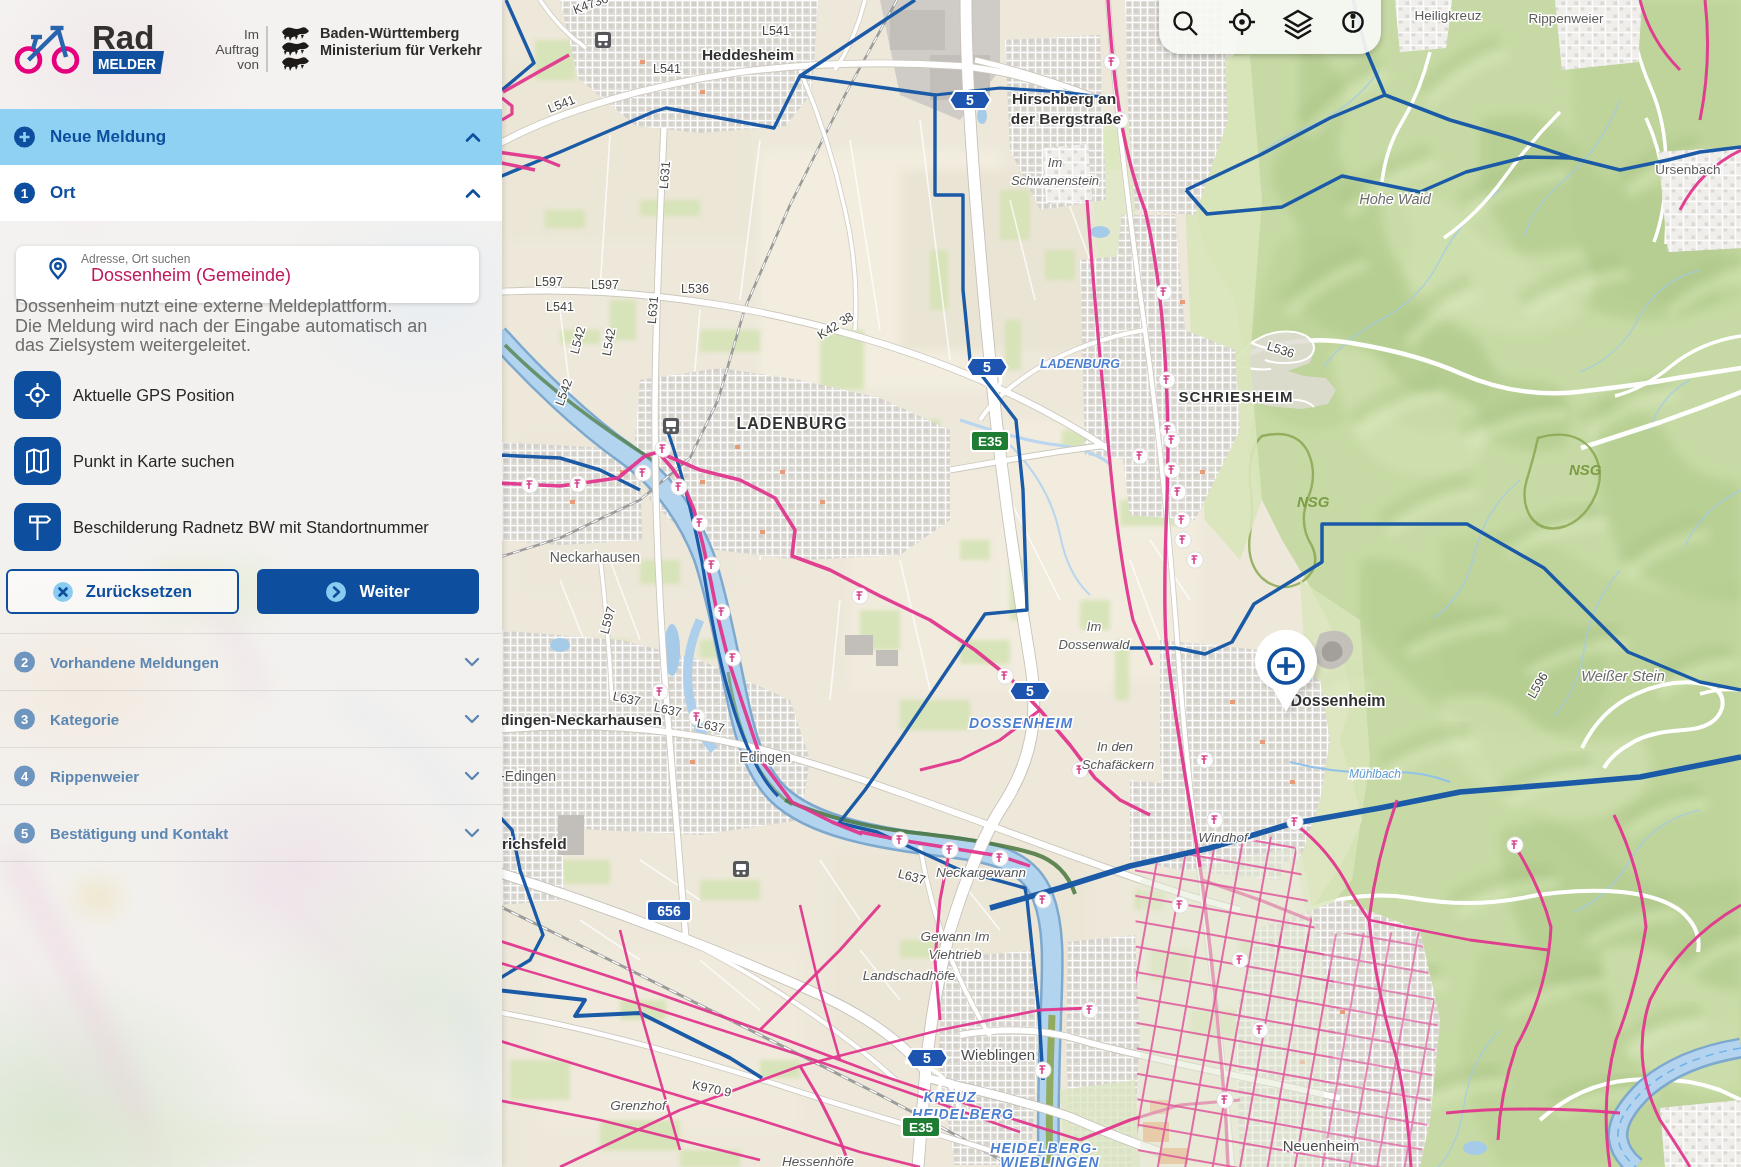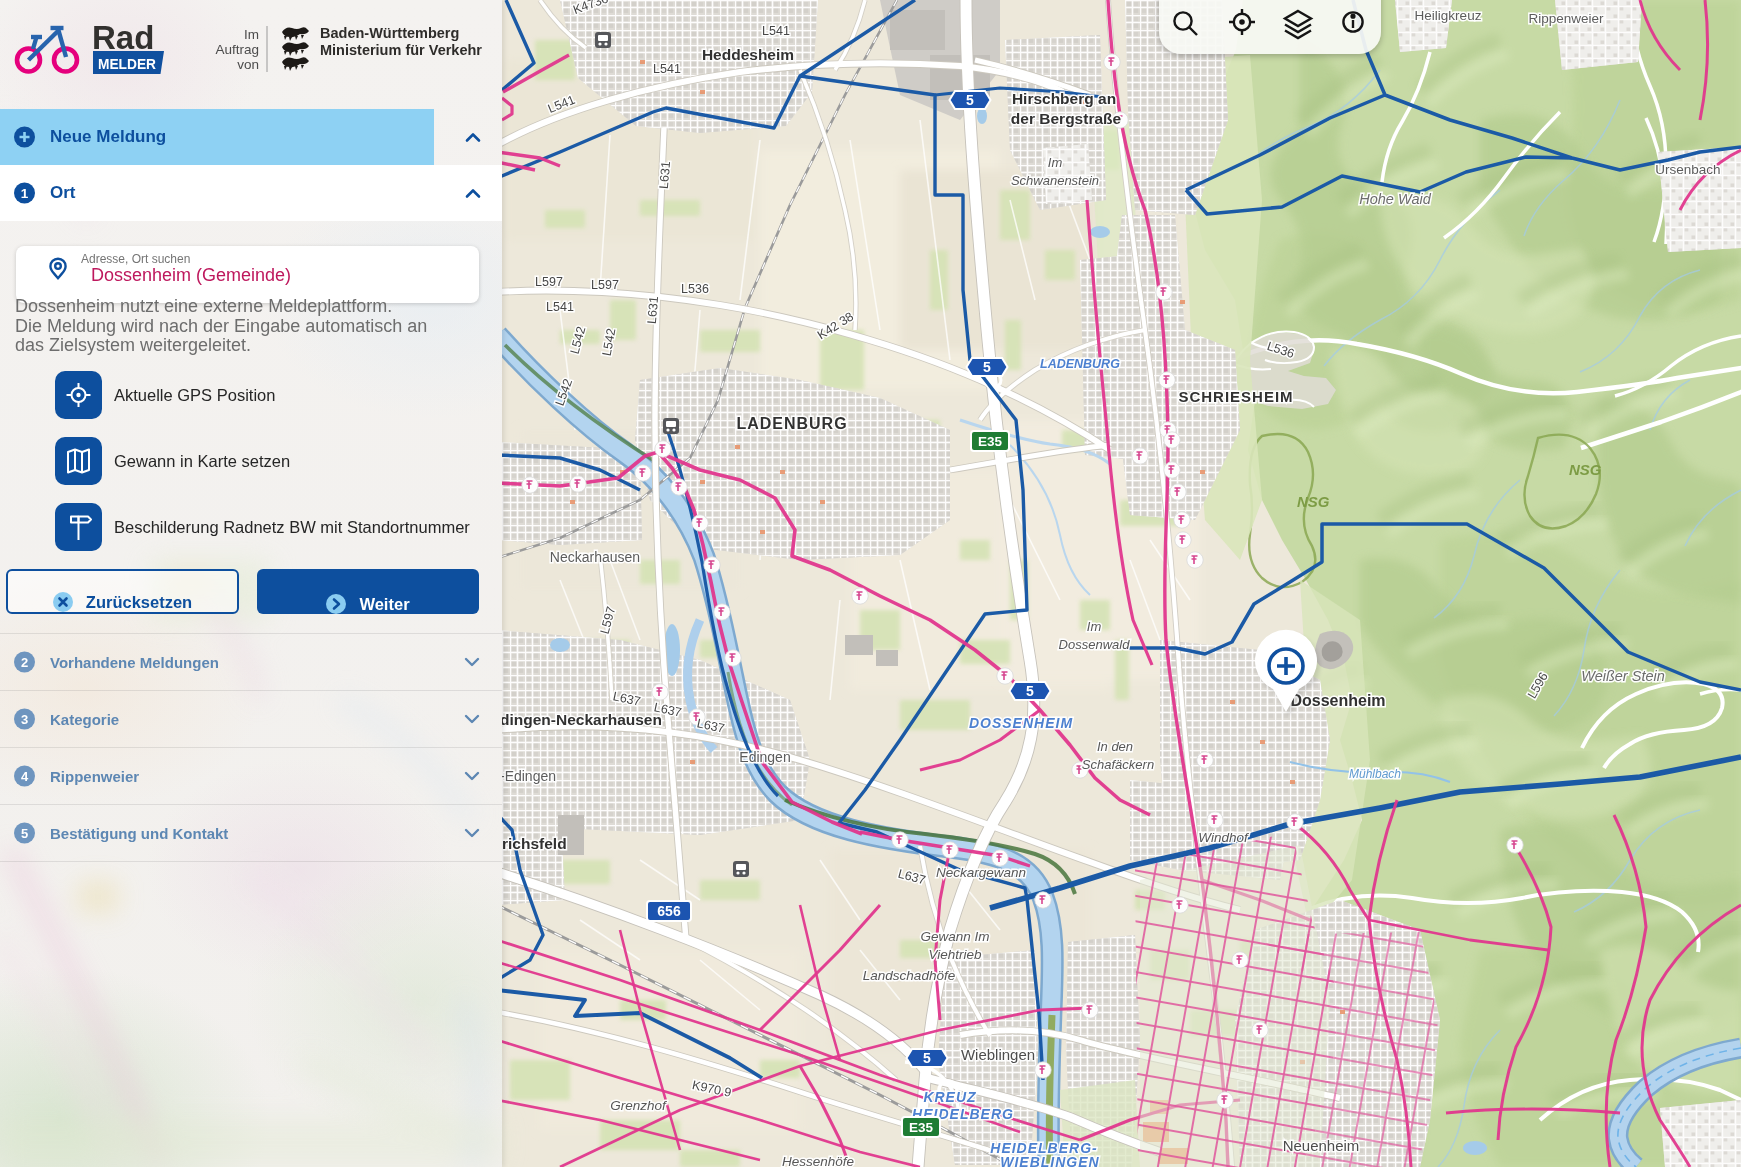--- a/index.html
+++ b/index.html
@@ -13,33 +13,33 @@
       radial-gradient(260px 170px at 85px 690px, rgba(242,225,204,0.4), rgba(242,225,204,0) 70%),
       radial-gradient(300px 220px at 60px 1120px, rgba(196,220,186,0.55), rgba(196,220,186,0) 70%),
       radial-gradient(250px 200px at 420px 1000px, rgba(214,228,205,0.5), rgba(214,228,205,0) 70%),
       radial-gradient(220px 160px at 300px 870px, rgba(233,214,228,0.45), rgba(233,214,228,0) 70%),
       radial-gradient(200px 150px at 120px 60px, rgba(238,222,230,0.5), rgba(238,222,230,0) 70%),
       radial-gradient(240px 170px at 430px 300px, rgba(222,234,244,0.45), rgba(222,234,244,0) 70%),
       linear-gradient(#f4f2f0,#f2f0ed);
     padding-left: 32px;
   }
   .hdr { position:absolute; left:0; top:0; width:502px; height:109px; }
-  .bluebar { position:absolute; left:0; top:109px; width:434px; height:56px; background:#8ed1f3; display:flex; align-items:center; }
+  .bluebar { position:absolute; left:0; top:109px; width:502px; height:56px; background:#8ed1f3; display:flex; align-items:center; }
   .ortbar  { position:absolute; left:0; top:165px; width:502px; height:56px; background:#ffffff; display:flex; align-items:center; }
   .secttitle { color:#0d4f9e; font-weight:bold; font-size:17px; margin-left:50px; }
   .chev { position:absolute; right:22px; }
   .searchbox { position:absolute; left:16px; top:246px; width:463px; height:57px; background:#fff; border-radius:8px;
      box-shadow:0 1px 4px rgba(0,0,0,0.18); }
   .slabel { position:absolute; left:65px; top:6px; font-size:12px; color:#757575; }
   .svalue { position:absolute; left:65px; top:19px; font-size:18px; color:#be185d;margin-left:10px; }
   .para { position:absolute; left:15px; top:297px; width:440px; font-size:18px; line-height:19.5px; color:#6d6d6d; }
-  .iconrow { position:absolute; left:14px; width:470px; height:48px;margin-left:41px; }
+  .iconrow { position:absolute; left:14px; width:470px; height:48px; }
   .iconrow .sq { position:absolute; left:0; top:0; width:47px; height:48px; background:#0d4f9e; border-radius:10px; }
   .iconrow .lbl { position:absolute; left:59px; top:50%; transform:translateY(-50%); font-size:16.5px; color:#262626; }
-  .btn { position:absolute; top:569px; height:45px; border-radius:6px; display:flex; align-items:flex-end; justify-content:center; font-weight:bold; font-size:16.5px; }
+  .btn { position:absolute; top:569px; height:45px; border-radius:6px; display:flex; align-items:center; justify-content:center; font-weight:bold; font-size:16.5px; }
   #btnreset { left:6px; width:233px; border:2px solid #0d4f9e; color:#0d4f9e; background:rgba(255,255,255,0.55); }
   #btnnext  { left:257px; width:222px; background:#0d4f9e; color:#fff; }
   .bcirc { width:20px; height:20px; border-radius:50%; background:#8accf1; margin-right:13px; position:relative; flex:0 0 auto; }
   .steprow { position:absolute; left:0; width:502px; height:57px; }
   .steprow .num { position:absolute; left:14px; top:50%; transform:translateY(-50%); width:21px; height:21px; border-radius:50%;
      background:#6e95bf; color:#fff; font-size:13px; font-weight:bold; text-align:center; line-height:21px; }
   .steprow .t { position:absolute; left:50px; top:50%; transform:translateY(-50%); font-weight:bold; font-size:15px; color:#5d87b3; }
   .hrline { position:absolute; left:0; width:502px; height:1px; background:rgba(120,120,120,0.18); }
   
   #ctrlbar { position:absolute; left:1159px; top:-22px; width:222px; height:76px; background:rgba(247,249,244,0.93);
@@ -820,21 +820,21 @@
     </div>
     <div class="iconrow" style="top:437px">
       <div class="sq">
         <svg width="47" height="48" viewBox="0 0 47 48">
           <g stroke="#fff" stroke-width="2" fill="none" stroke-linejoin="round">
             <path d="M13 15 L20 12.5 L27 15 L34 12.5 V33 L27 35.5 L20 33 L13 35.5 Z"></path>
             <path d="M20 12.5 V33 M27 15 V35.5"></path>
           </g>
         </svg>
       </div>
-      <div class="lbl">Gewann in Karte setzen</div>
+      <div class="lbl">Punkt in Karte suchen</div>
     </div>
     <div class="iconrow" style="top:503px">
       <div class="sq">
         <svg width="47" height="48" viewBox="0 0 47 48">
           <g stroke="#fff" stroke-width="2" fill="none" stroke-linejoin="round">
             <path d="M23.5 14 V37"></path>
             <path d="M23.5 13.5 H33 L36 16.5 L33 19.5 H23.5 Z"></path>
             <path d="M23.5 13.5 H16 V19.5 H23.5"></path>
           </g>
         </svg>

